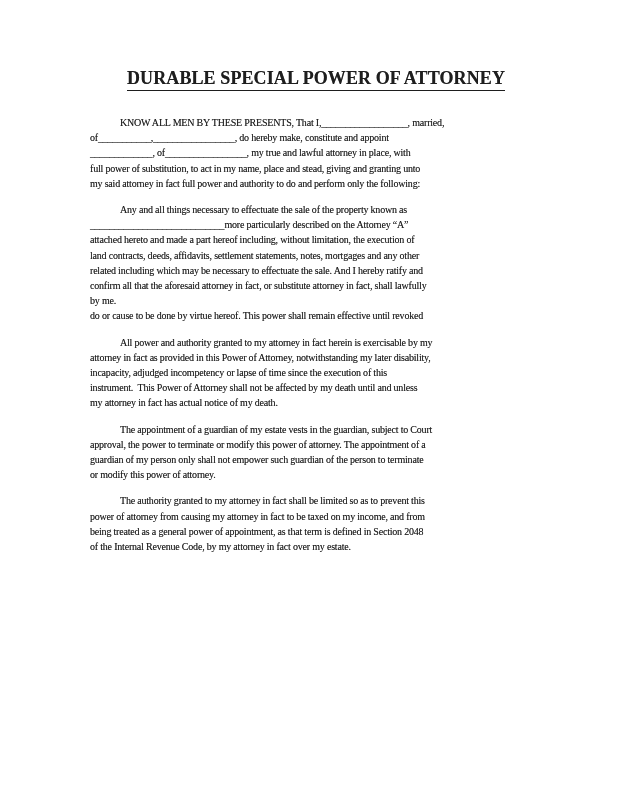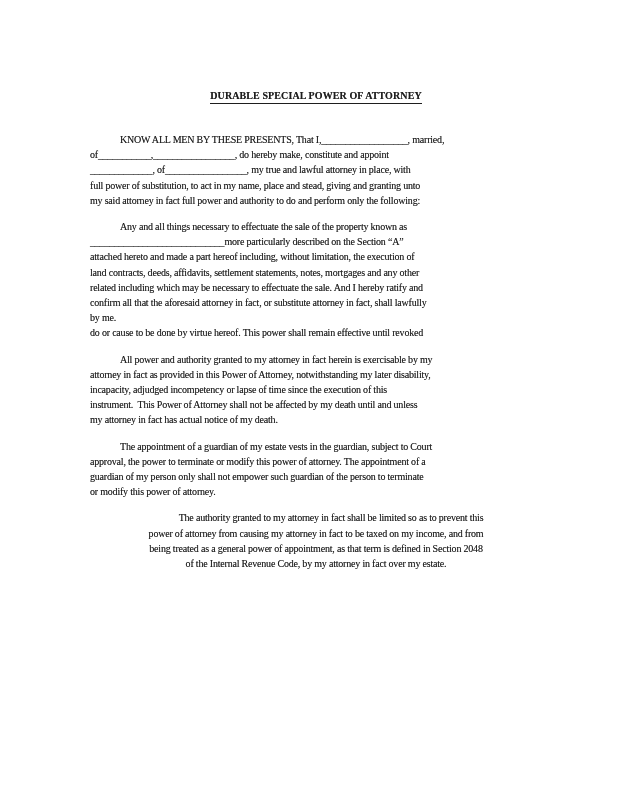--- a/index.html
+++ b/index.html
@@ -19,35 +19,35 @@
   }
   .doc {
     position: absolute;
     left: 90px;
     top: 71px;
     width: 452px;
   }
   .doc-title {
     text-align: center;
     font-weight: bold;
-    font-size: 10px;
+    font-size: 18px;
     line-height: 15px;
-    margin: 17px 0 29px 0;
+    margin: 0 0 29px 0;
     letter-spacing: 0.1px;
     white-space: nowrap;
   }
   .doc-title .underlined {
     border-bottom: 1.4px solid #1e1e1e;
     padding-bottom: 1.5px;
     text-shadow: 0 0 0.4px rgba(0,0,0,0.55);
   }
   .para {
     margin: 0 0 11px 0;
   }
-  .para:last-child { margin-bottom: 12px; text-align: center; }
+  .para:last-child { margin-bottom: 12px; }
   .line {
     white-space: pre;
     font-size: 10px;
     line-height: 15.2px;
     letter-spacing: -0.2px;
     text-shadow: 0 0 0.4px rgba(0,0,0,0.5);
   }
   .para .line:first-child {
     text-indent: 30px;
   }
@@ -61,21 +61,21 @@
     <div>
         <div class="para">
           <div class="line">KNOW ALL MEN BY THESE PRESENTS, That I,__________________, married,</div>
           <div class="line">of___________,_________________, do hereby make, constitute and appoint</div>
           <div class="line">_____________, of_________________, my true and lawful attorney in place, with</div>
           <div class="line">full power of substitution, to act in my name, place and stead, giving and granting unto</div>
           <div class="line">my said attorney in fact full power and authority to do and perform only the following:</div>
         </div>
         <div class="para">
           <div class="line">Any and all things necessary to effectuate the sale of the property known as</div>
-          <div class="line">____________________________more particularly described on the Section “A”</div>
+          <div class="line">____________________________more particularly described on the Attorney “A”</div>
           <div class="line">attached hereto and made a part hereof including, without limitation, the execution of</div>
           <div class="line">land contracts, deeds, affidavits, settlement statements, notes, mortgages and any other</div>
           <div class="line">related including which may be necessary to effectuate the sale. And I hereby ratify and</div>
           <div class="line">confirm all that the aforesaid attorney in fact, or substitute attorney in fact, shall lawfully</div>
           <div class="line">by me.</div>
           <div class="line">do or cause to be done by virtue hereof. This power shall remain effective until revoked</div>
         </div>
         <div class="para">
           <div class="line">All power and authority granted to my attorney in fact herein is exercisable by my</div>
           <div class="line">attorney in fact as provided in this Power of Attorney, notwithstanding my later disability,</div>

